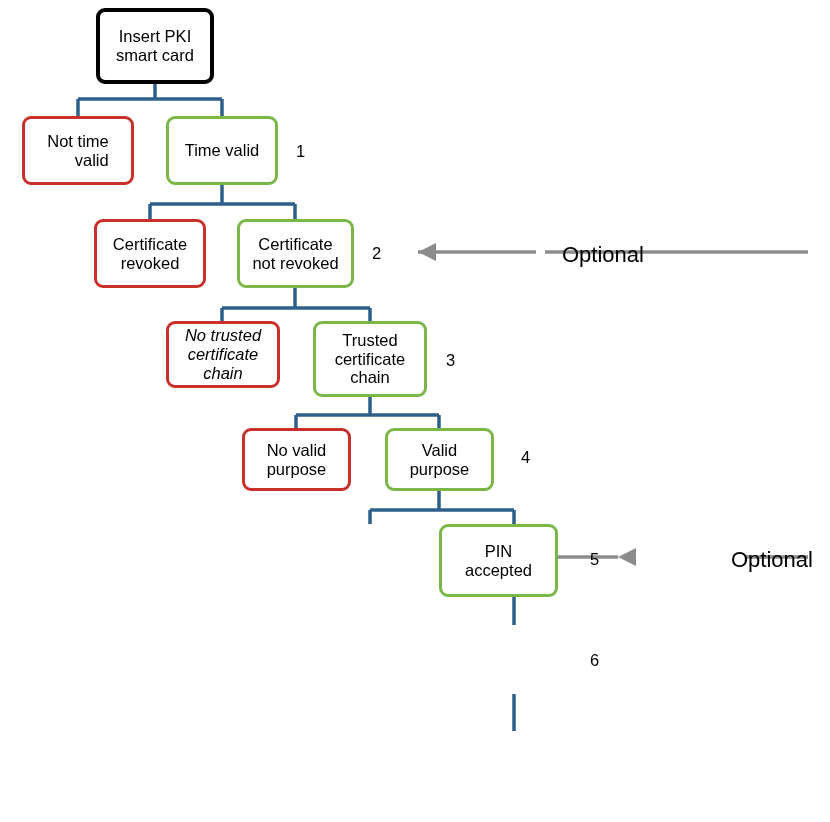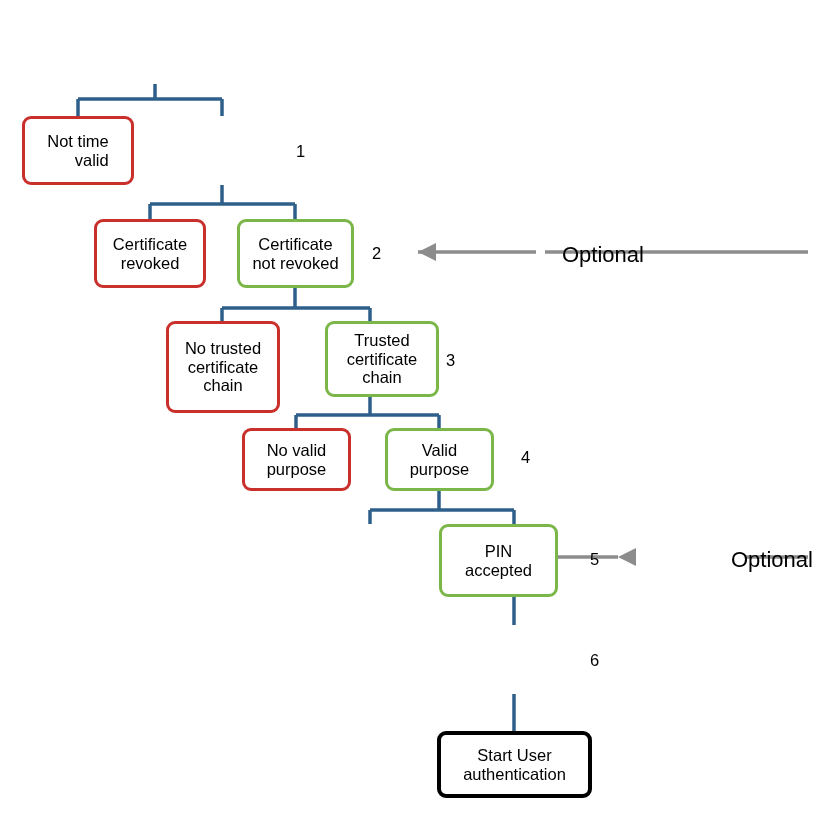--- a/index.html
+++ b/index.html
@@ -101,52 +101,53 @@
       <path d="M808,252 L545,252"></path>
       <path d="M536,557 L618,557"></path>
       <path d="M808,557 L745,557"></path>
     </g>
     <g fill="#8c8c8c" stroke="none">
       <polygon points="418,252 436,243 436,261"></polygon>
       <polygon points="618,557 636,548 636,566"></polygon>
     </g>
   </svg>
 
+  <div class="node start" style="left:96px; top:8px; width:118px; height:76px;">Insert PKI
+smart card</div>
 
   <div class="node red" style="left:22px; top:116px; width:112px; height:69px;text-align:right;">Not time
 valid</div>
 
+  <div class="node green" style="left:166px; top:116px; width:112px; height:69px;">Time valid</div>
 
   <div class="node red" style="left:94px; top:219px; width:112px; height:69px;">Certificate
 revoked</div>
 
   <div class="node green" style="left:237px; top:219px; width:117px; height:69px;">Certificate
 not revoked</div>
 
-  <div class="node red" style="left:166px; top:321px; width:114px; height:92px;">No trusted
+  <div class="node red" style="left:166px; top:321px; width:114px; height:67px;font-style:italic;">No trusted
 certificate
 chain</div>
 
-  <div class="node green" style="left:313px; top:321px; width:114px; height:76px;margin-left:12px;">Trusted
+  <div class="node green" style="left:313px; top:321px; width:114px; height:76px;">Trusted
 certificate
 chain</div>
 
   <div class="node red" style="left:242px; top:428px; width:109px; height:63px;">No valid
 purpose</div>
 
   <div class="node green" style="left:385px; top:428px; width:109px; height:63px;">Valid
 purpose</div>
 
 
   <div class="node green" style="left:439px; top:524px; width:119px; height:73px;text-align:center;">PIN
 accepted</div>
 
 
-  <div class="node start" style="left:437px; top:731px; width:155px; height:67px;">Start User
-authentication</div>
 
   <div class="label-num" style="left:296px; top:143px;">1</div>
   <div class="label-num" style="left:372px; top:245px;">2</div>
   <div class="label-num" style="left:446px; top:352px;">3</div>
   <div class="label-num" style="left:521px; top:449px;">4</div>
   <div class="label-num" style="left:590px; top:551px;">5</div>
   <div class="label-num" style="left:590px; top:652px;">6</div>
 
   <div class="opt-label" style="left:562px; top:244px;">Optional</div>
   <div class="opt-label" style="left:731px; top:549px;">Optional</div>

